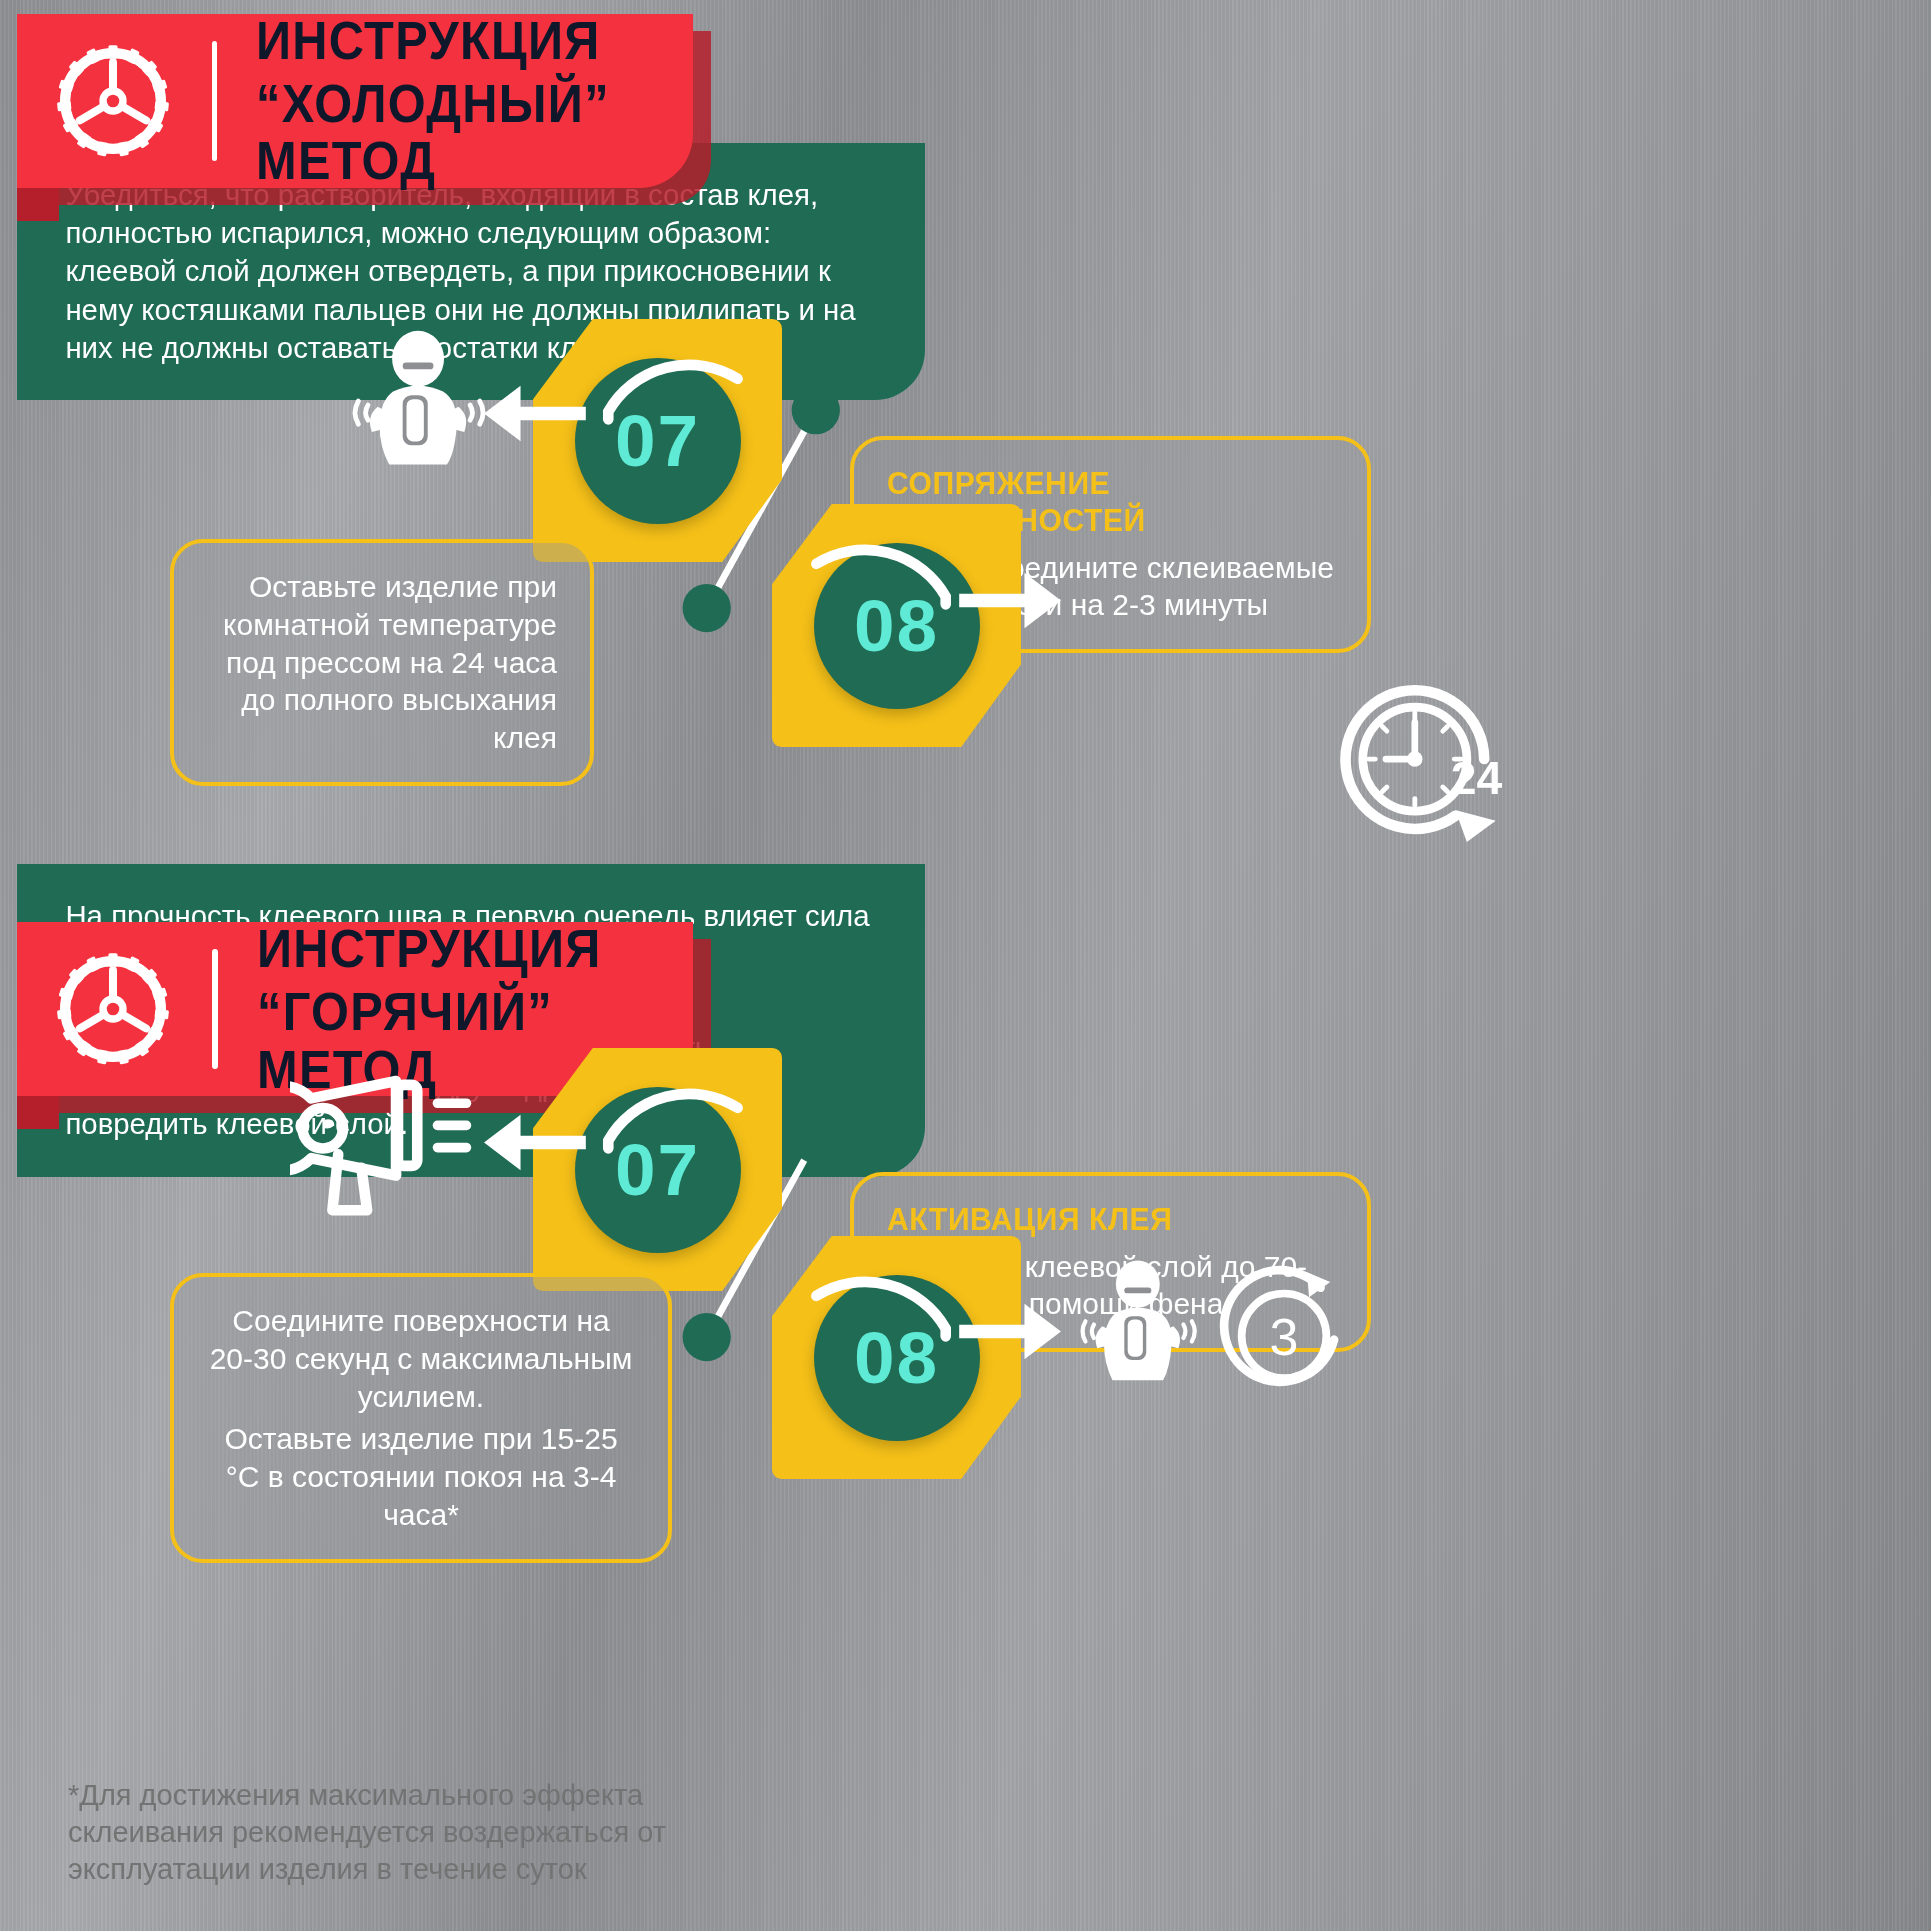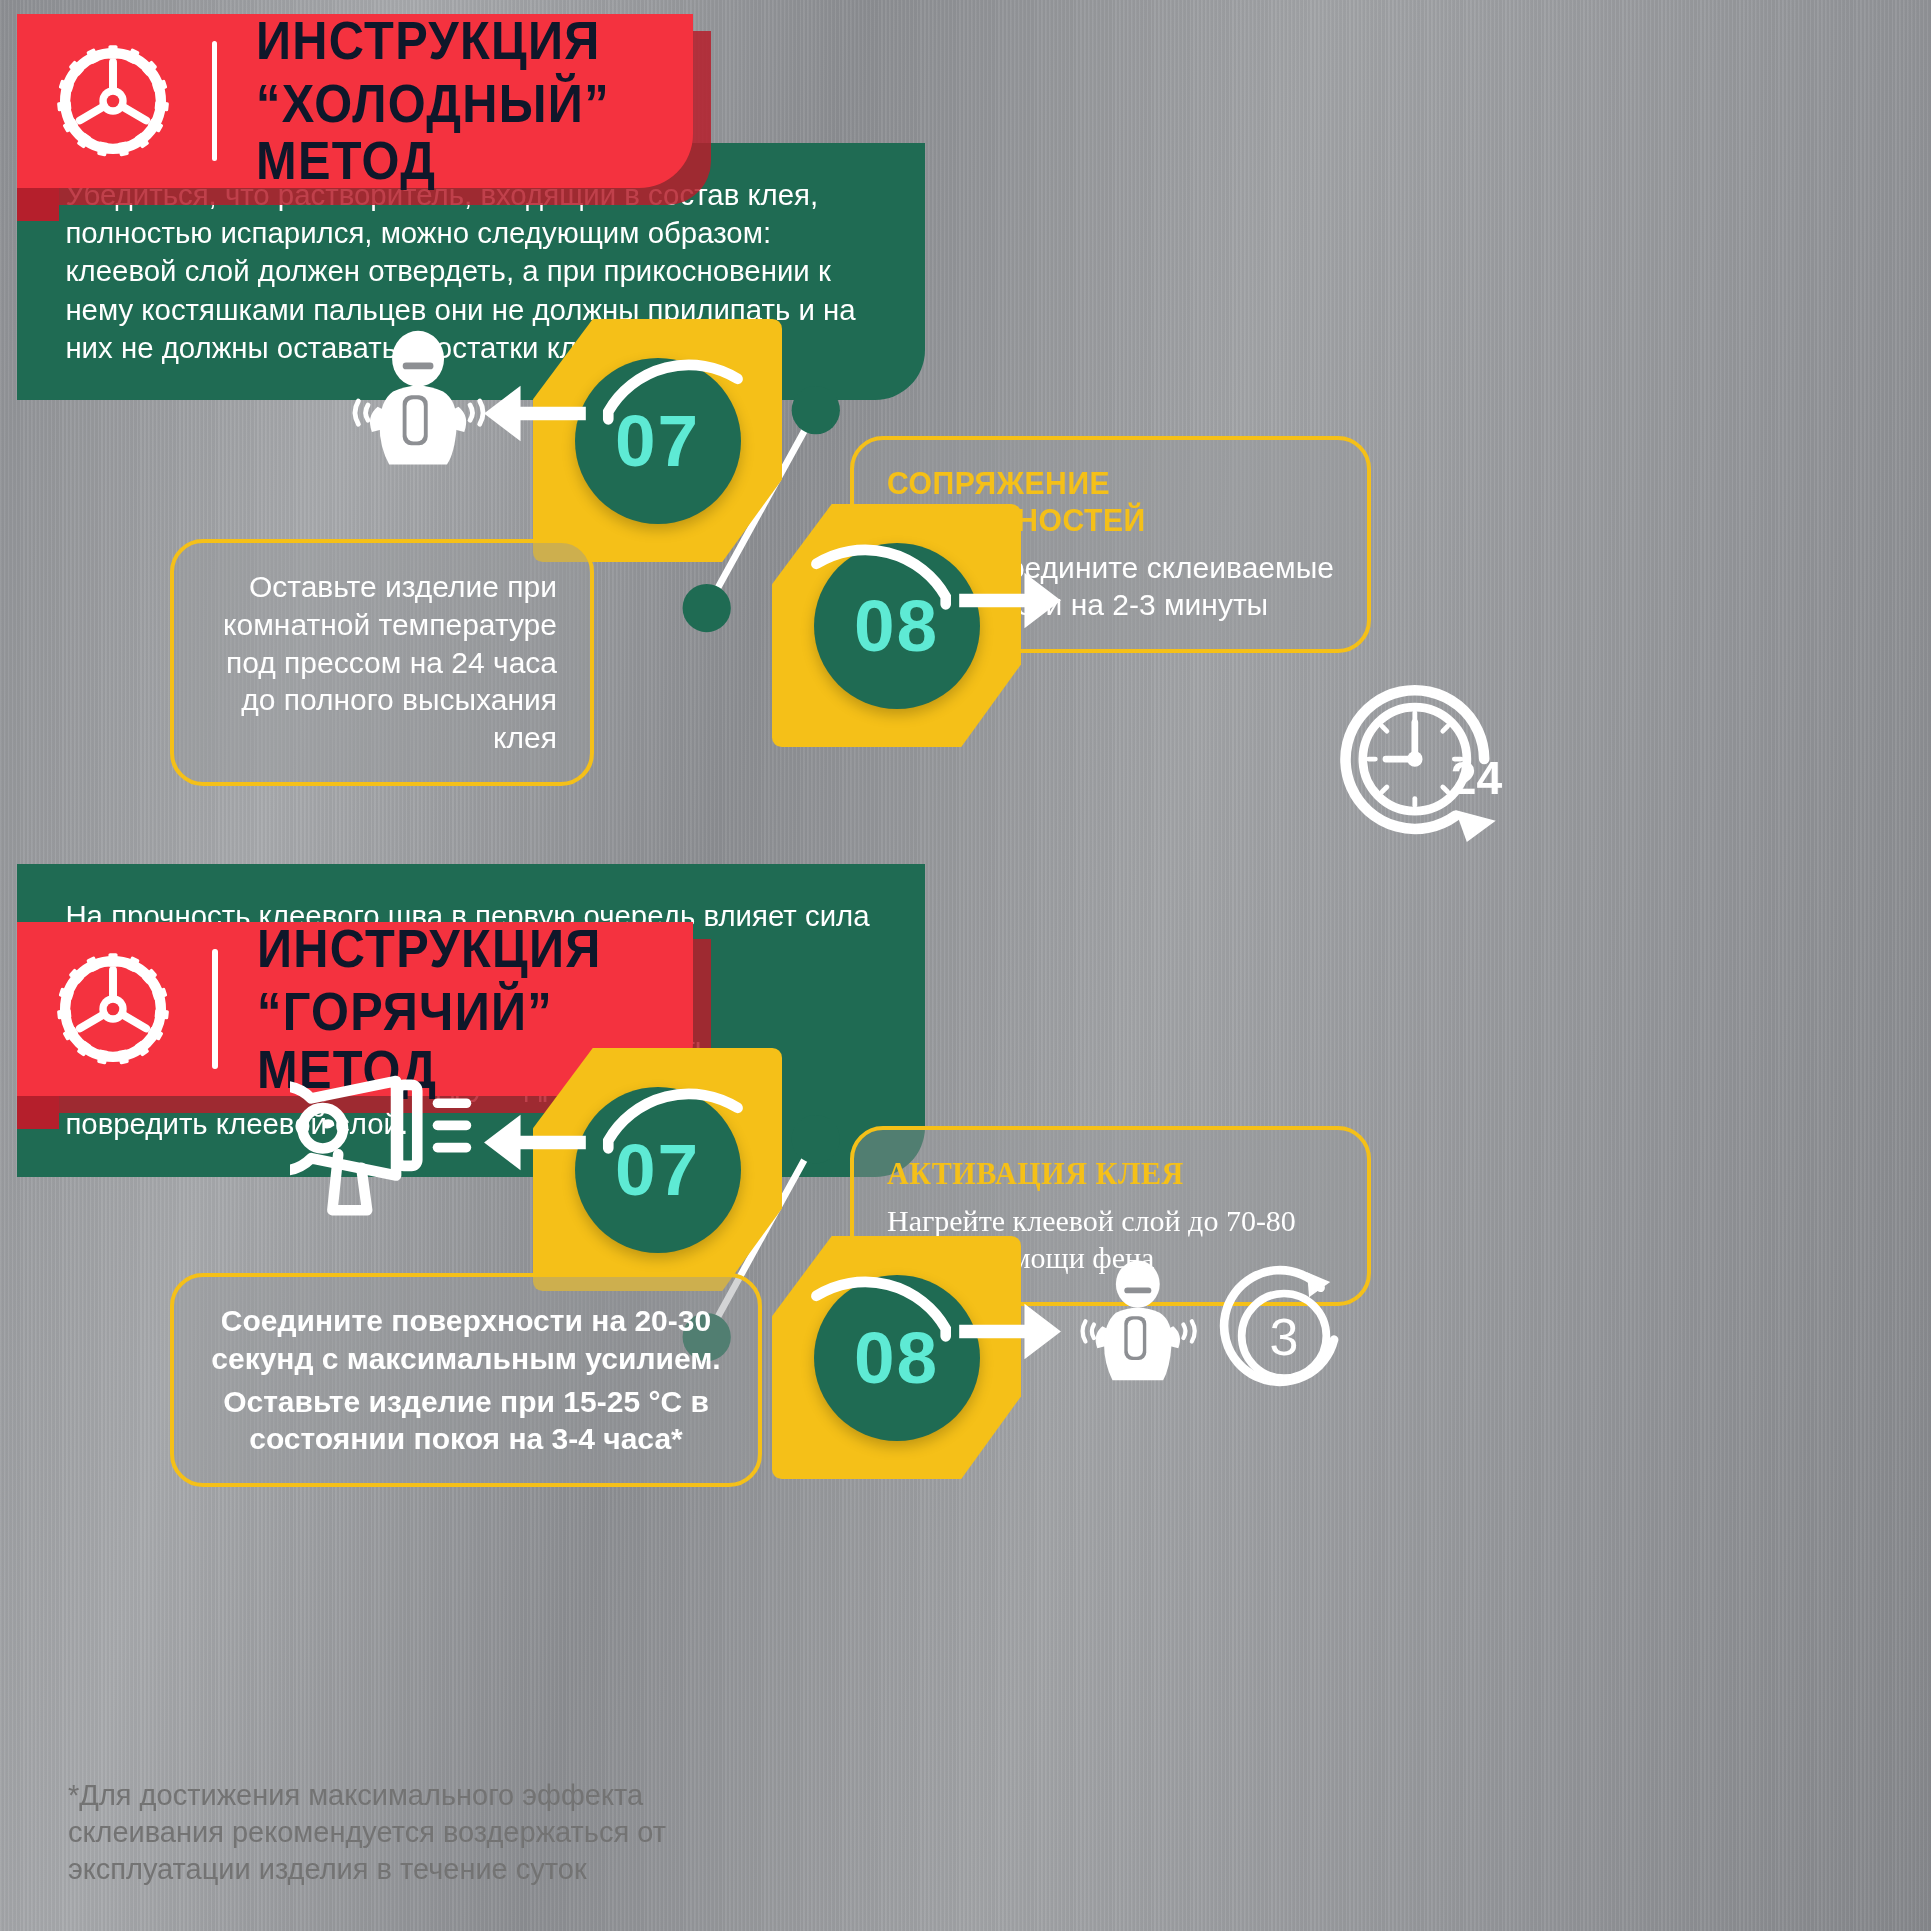--- a/index.html
+++ b/index.html
@@ -322,21 +322,21 @@
       <circle cx="34" cy="79" r="21"></circle>
     </g>
     <g fill="#ffffff">
       <path d="M36 70 q10 -2 10 6 q-8 6 -12 1 Z"></path>
       <rect x="148" y="48" width="40" height="10" rx="5"></rect>
       <rect x="148" y="71" width="40" height="10" rx="5"></rect>
       <rect x="148" y="94" width="40" height="10" rx="5"></rect>
     </g>
   </svg>
 
-  <div class="callout" style="left:850px; top:1126px; width:521px;font-family:Liberation Serif, serif;">
+  <div class="callout" style="left:850px; top:1172px; width:521px;">
     <div class="ttl">АКТИВАЦИЯ КЛЕЯ</div>
     <div class="body">Нагрейте клеевой слой до 70-80 °C при помощи фена</div>
   </div>
 
   <div class="hex" style="left:772px; top:1236px;">
     <svg class="swoosh" viewBox="0 0 258 252">
       <path d="M46 62 A 96 96 0 0 1 180 96 L180 104" fill="none" stroke="#ffffff" stroke-width="11" stroke-linecap="round"></path>
     </svg>
     <div class="disc">
       <span class="num">08</span>
@@ -364,21 +364,21 @@
     </g>
   </svg>
 
   <svg class="icon" style="left:1207px; top:1255px; width:154px; height:154px;" viewBox="0 0 160 160">
     <circle cx="80" cy="84" r="44" fill="none" stroke="#ffffff" stroke-width="8"></circle>
     <path d="M118 34 A 58 58 0 1 0 132 88" fill="none" stroke="#ffffff" stroke-width="9" stroke-linecap="round"></path>
     <path d="M104 18 L128 28 L106 44 Z" fill="#ffffff"></path>
     <text x="80" y="104" font-family="Liberation Sans, sans-serif" font-size="54" font-weight="400" fill="#ffffff" text-anchor="middle">3</text>
   </svg>
 
-  <div class="callout center-al" style="left:170px; top:1273px; width:592px;font-weight:bold;">
+  <div class="callout center-al" style="left:170px; top:1273px; width:502px;">
     <div class="body">Соедините поверхности на 20-30 секунд с максимальным усилием.</div>
     <div class="body">Оставьте изделие при 15-25 °C в состоянии покоя на 3-4 часа*</div>
   </div>
 
   <div class="footnote" style="left:68px; top:1777px; width:676px;">
     <span>*Для достижения максимального эффекта склеивания рекомендуется воздержаться от эксплуатации изделия в течение суток</span>
   </div>
 
 </div>
 

